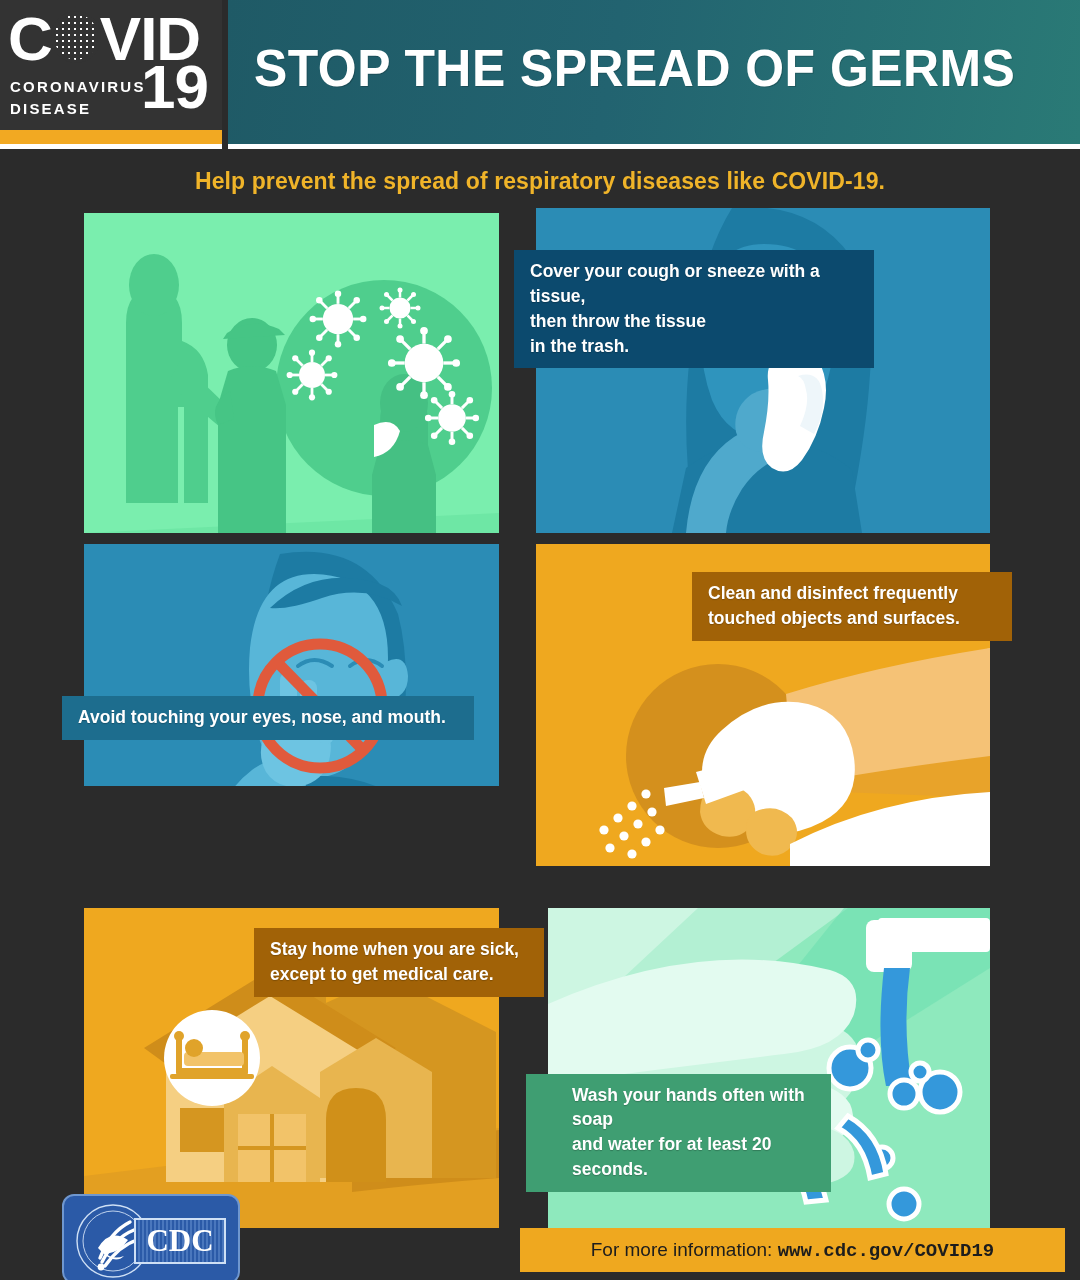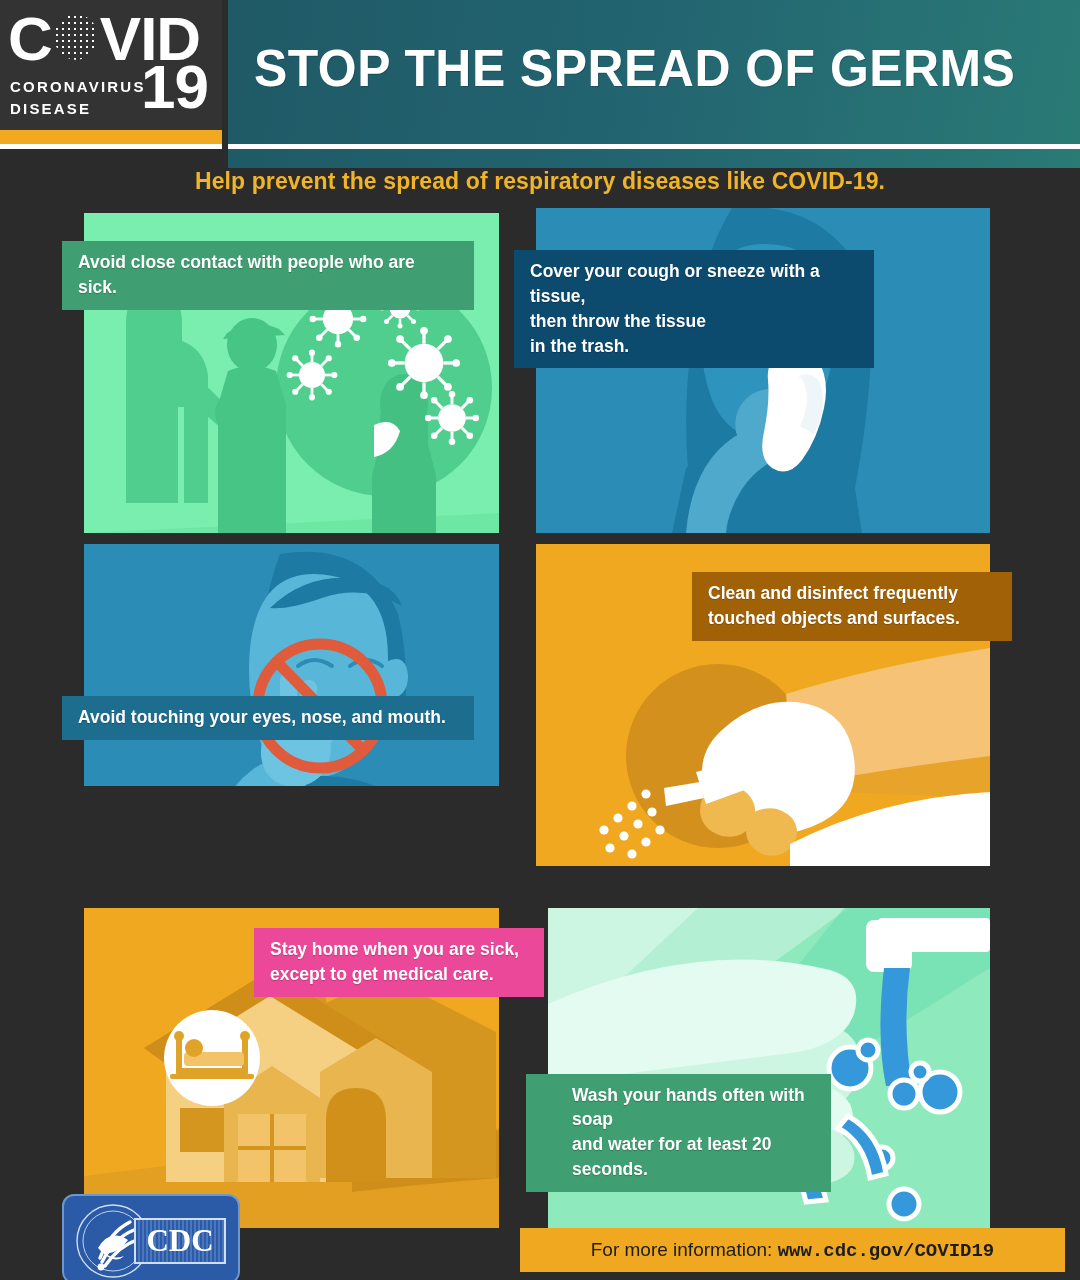--- a/index.html
+++ b/index.html
@@ -49,21 +49,21 @@
   .covid-sub {
     position:absolute; left:10px; top:76px; color:#ffffff;
     font-size:15px; font-weight:700; letter-spacing:2.2px; line-height:1.45;
     text-transform:uppercase;
   }
   .covid-19 {
     position:absolute; right:14px; top:56px; color:#ffffff;
     font-size:62px; font-weight:700; line-height:1; letter-spacing:-1px;
   }
   .hdr-title-bar {
-    position:absolute; left:228px; top:0; width:852px; height:168px;
+    position:absolute; left:228px; top:0; width:852px; height:144px;
     background:linear-gradient(100deg,#1f5a66 0%,#226370 45%,#2a7a76 100%);
   }
   .hdr-title {
     position:absolute; left:26px; top:38px;
     color:#ffffff; font-size:52px; font-weight:700; letter-spacing:0.5px;
     text-shadow:1px 1px 0 rgba(0,0,0,.18);
     white-space:nowrap;
     transform:scaleX(0.96); transform-origin:left center;
   }
   .hdr-underline {
@@ -103,21 +103,21 @@
   #p3 .cap { left:-22px; bottom:46px; width:412px; background:#1d6d8e; }
 
   
   #p4 { left:536px; top:336px; width:454px; height:322px; }
   #p4 .art { background:#efa81f; }
   #p4 .cap { left:156px; top:28px; width:320px; background:#a16207; }
 
   
   #p5 { left:84px; top:700px; width:415px; height:320px; }
   #p5 .art { background:#efa81f; }
-  #p5 .cap { left:170px; top:20px; width:290px; background:#ec4899; }
+  #p5 .cap { left:170px; top:20px; width:290px; background:#a16207; }
 
   
   #p6 { left:548px; top:700px; width:442px; height:320px; }
   #p6 .art { background:#8ee9bd; }
   #p6 .cap { left:-22px; bottom:36px; width:305px; background:#3f9e72;padding-left:46px; }
 
   
   .cdc-logo {
     position:absolute; left:62px; top:1174px; width:178px; height:90px;
     background:#2b5aa7; border-radius:12px; border:2px solid #6f97cf;margin-top:20px;
@@ -308,21 +308,20 @@
             <circle cx="27" cy="27" r="5"></circle>
                 <circle cx="0" cy="36" r="5"></circle>
                 <circle cx="-27" cy="27" r="5"></circle>
             <circle cx="-36" cy="0" r="5"></circle>
                 <circle cx="-27" cy="-27" r="5"></circle>
               </g>
           </g>
         </g>
       </svg>
     </div>
-    <div class="cap">Avoid close contact with people who are sick.</div>
   </div>
 
   <div class="panel" id="p2">
     <div class="art">
       <svg width="454" height="325" viewBox="0 0 454 325" preserveAspectRatio="none">
         <rect width="454" height="325" fill="#2b8cb5"></rect>
 
         <path d="M196 0 q84 -8 124 56 q20 46 14 110 q-4 66 -24 159 l-150 0 q-16 -92 -6 -178 q8 -92 42 -147 z" fill="#1d7ba3"></path>
 
         <path d="M228 36 q66 0 70 74 q2 52 -16 86 q-18 34 -54 34 q-36 0 -52 -38 q-14 -38 -10 -82 q6 -74 62 -74 z" fill="#2f94bd"></path>

